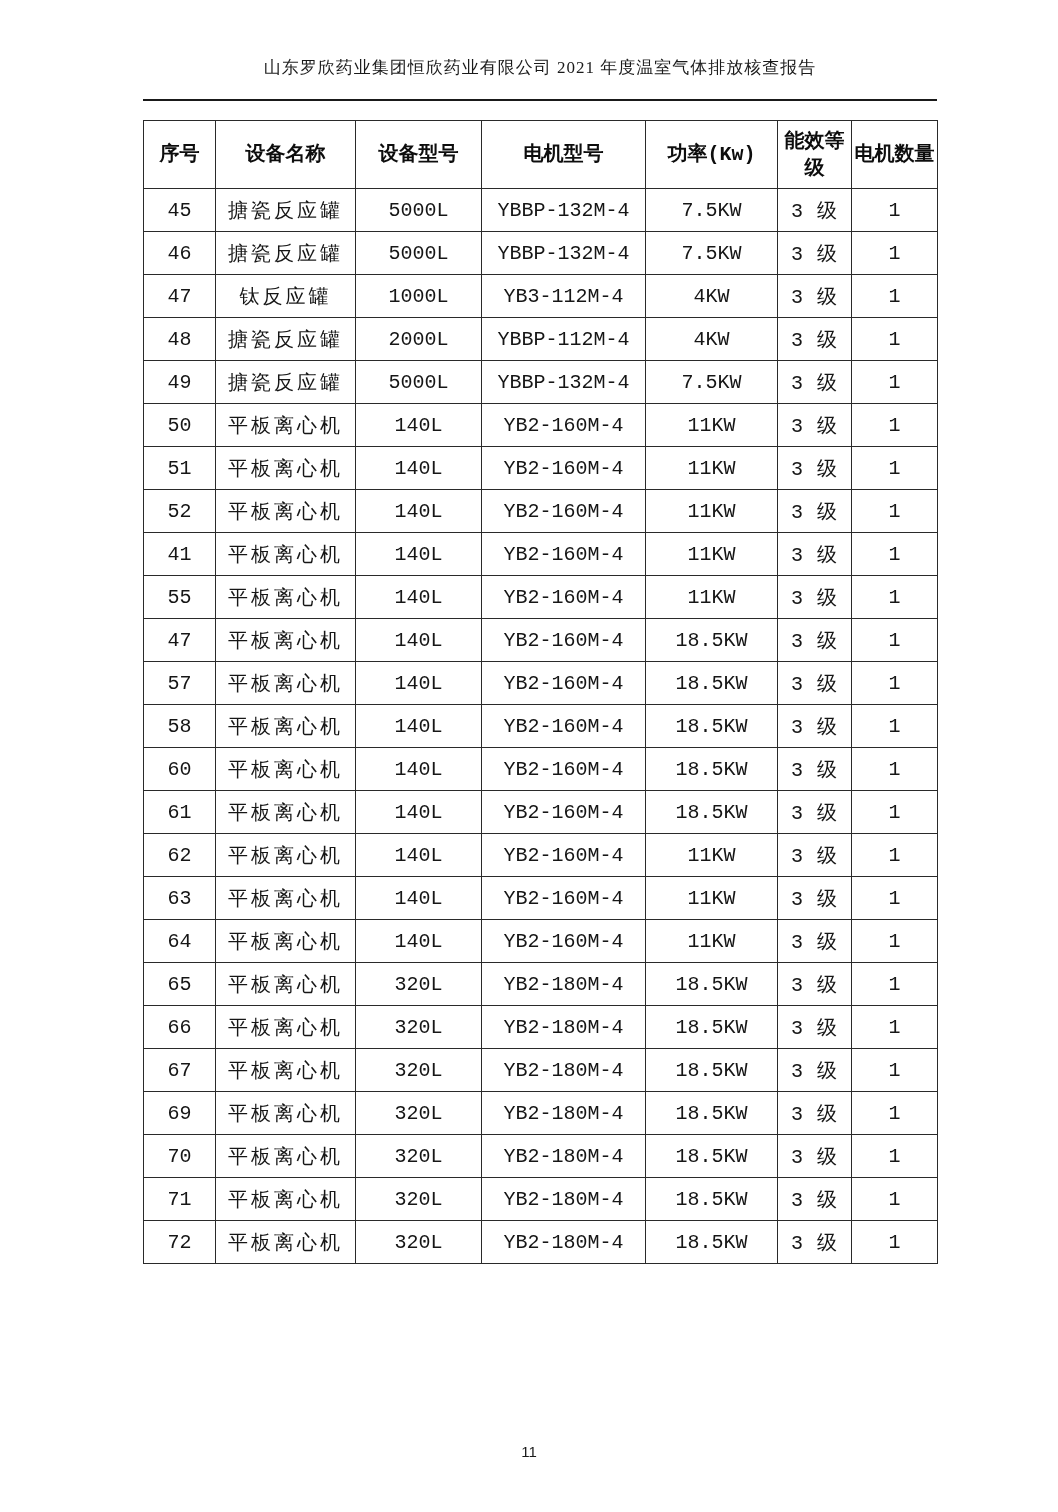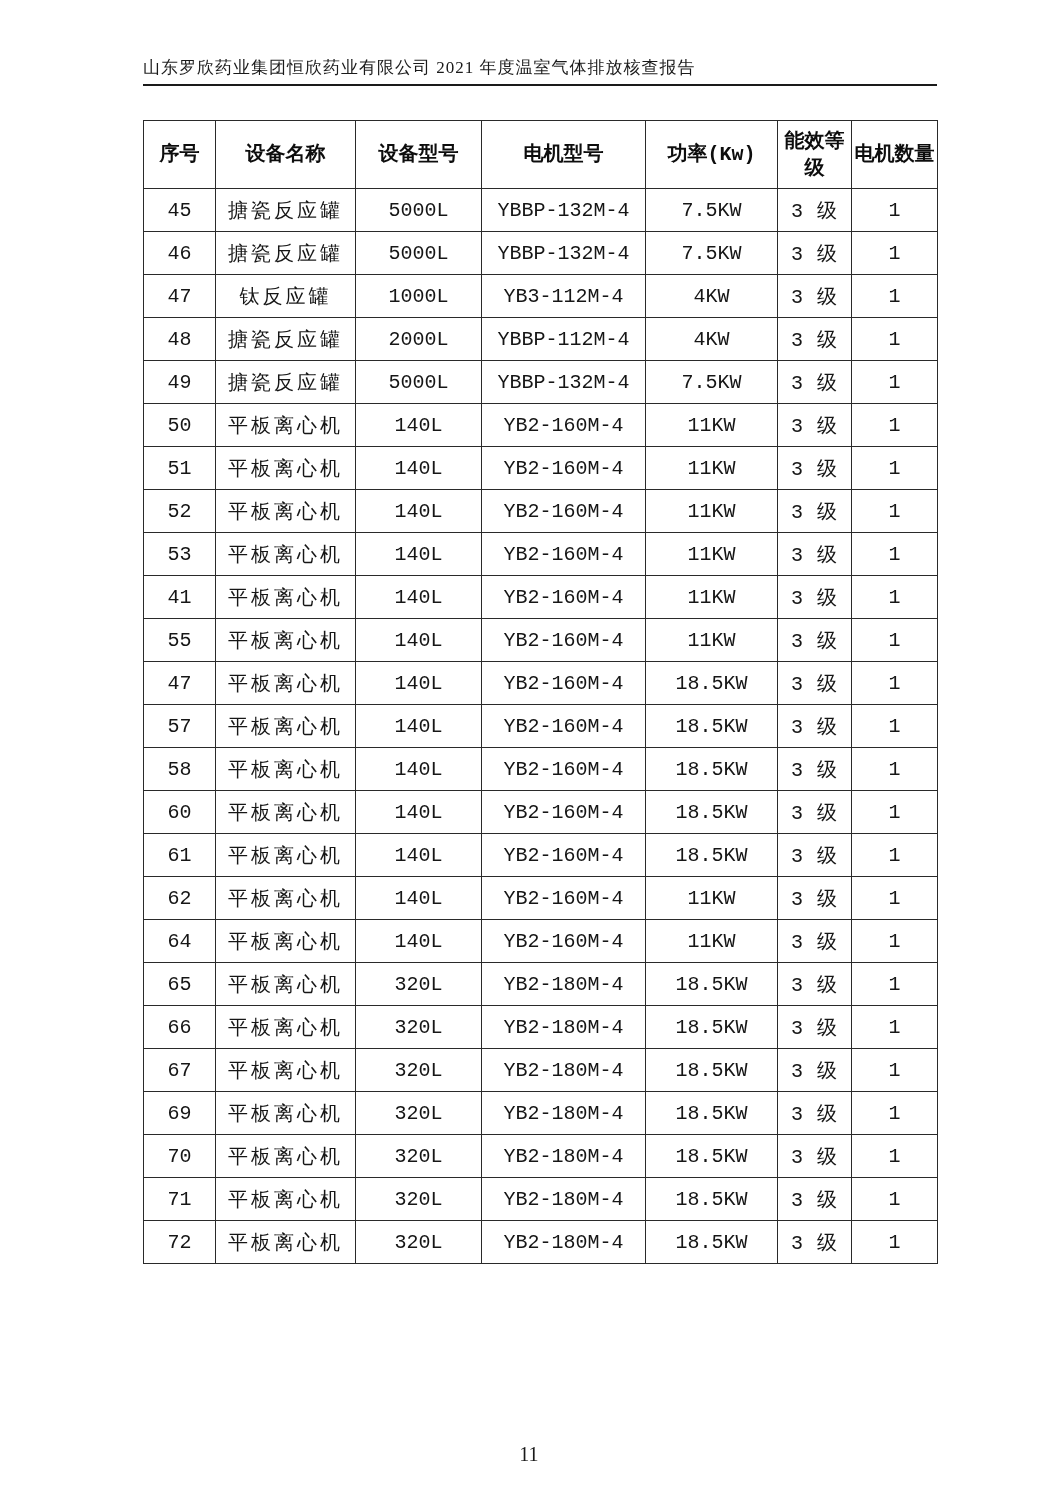--- a/index.html
+++ b/index.html
@@ -14,22 +14,23 @@
     background: #ffffff;
     font-family: "Liberation Serif", serif;
     color: #111111;
     overflow: hidden;
   }
   .doc-header {
     position: absolute;
     left: 143px;
     top: 56px;
     width: 794px;
+    text-align: center;
     border-bottom: 2px solid #1a1a1a;
-    padding-bottom: 5px;
+    padding-bottom: 20px;
   }
   .doc-title {
     font-size: 17px;
     letter-spacing: 1px;
     color: #1a1a1a;
     white-space: nowrap;
   }
   table.equipment-table {
     position: absolute;
     left: 143px;
@@ -66,23 +67,23 @@
   }
   table.equipment-table td.col-eff {
     letter-spacing: 1px;
   }
   .doc-footer {
     position: absolute;
     left: 0;
     top: 1443px;
     width: 100%;
     text-align: center;
-    font-size: 20px;
+    font-size: 15px;
     color: #1a1a1a;
-    font-family: Liberation Serif, serif;
+    font-family: Liberation Sans, sans-serif;
   }
 </style>
 </head>
 <body>
 
 <div class="page">
 
   <div class="doc-header">
     <div class="doc-title">山东罗欣药业集团恒欣药业有限公司 2021 年度温室气体排放核查报告</div>
   </div>
@@ -175,29 +176,20 @@
         <tr>
           <td class="col-index">52</td>
           <td class="col-name">平板离心机</td>
           <td class="col-model">140L</td>
           <td class="col-motor">YB2-160M-4</td>
           <td class="col-power">11KW</td>
           <td class="col-eff">3 级</td>
           <td class="col-count">1</td>
         </tr>
         <tr>
-          <td class="col-index">53</td>
-          <td class="col-name">平板离心机</td>
-          <td class="col-model">140L</td>
-          <td class="col-motor">YB2-160M-4</td>
-          <td class="col-power">11KW</td>
-          <td class="col-eff">3 级</td>
-          <td class="col-count">1</td>
-        </tr>
-        <tr>
           <td class="col-index">41</td>
           <td class="col-name">平板离心机</td>
           <td class="col-model">140L</td>
           <td class="col-motor">YB2-160M-4</td>
           <td class="col-power">11KW</td>
           <td class="col-eff">3 级</td>
           <td class="col-count">1</td>
         </tr>
         <tr>
           <td class="col-index">55</td>
@@ -248,20 +240,29 @@
           <td class="col-index">61</td>
           <td class="col-name">平板离心机</td>
           <td class="col-model">140L</td>
           <td class="col-motor">YB2-160M-4</td>
           <td class="col-power">18.5KW</td>
           <td class="col-eff">3 级</td>
           <td class="col-count">1</td>
         </tr>
         <tr>
           <td class="col-index">62</td>
+          <td class="col-name">平板离心机</td>
+          <td class="col-model">140L</td>
+          <td class="col-motor">YB2-160M-4</td>
+          <td class="col-power">11KW</td>
+          <td class="col-eff">3 级</td>
+          <td class="col-count">1</td>
+        </tr>
+        <tr>
+          <td class="col-index">63</td>
           <td class="col-name">平板离心机</td>
           <td class="col-model">140L</td>
           <td class="col-motor">YB2-160M-4</td>
           <td class="col-power">11KW</td>
           <td class="col-eff">3 级</td>
           <td class="col-count">1</td>
         </tr>
         <tr>
           <td class="col-index">64</td>
           <td class="col-name">平板离心机</td>

